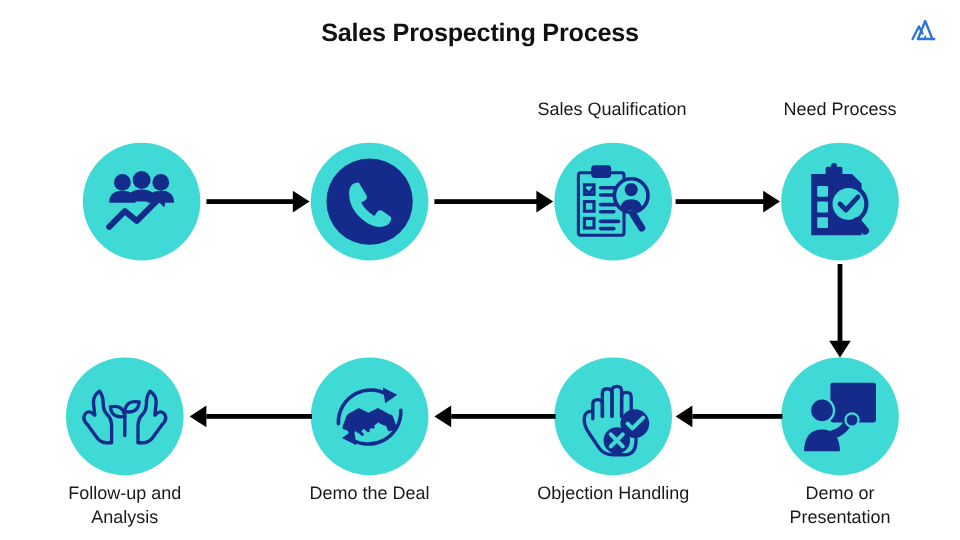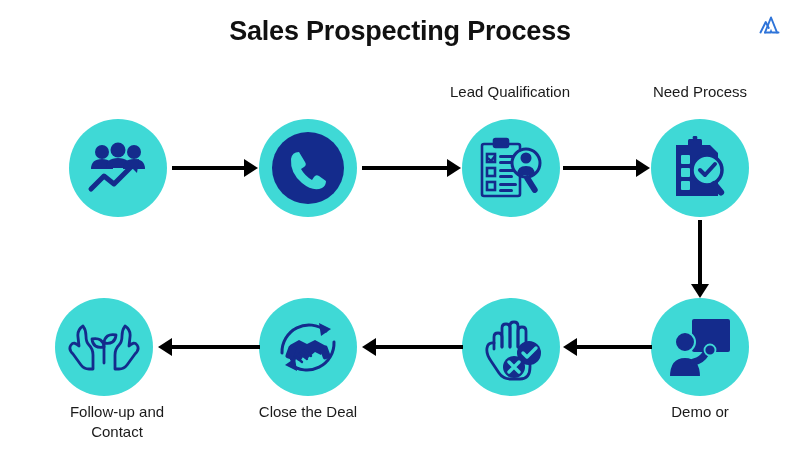--- a/index.html
+++ b/index.html
@@ -15,21 +15,21 @@
     width:800px; height:450px;
     background:#ffffff;
   }
 
   
   #title {
     position:absolute;
     left:0; top:16px;
     width:800px;
     text-align:center;
-    font-size:27px;
+    font-size:21px;
     font-weight:bold;
     color:#111111;
     letter-spacing:-0.2px;
   }
 
   
   #logo {
     position:absolute;
     left:756px; top:10px;
     width:30px; height:30px;
@@ -102,21 +102,21 @@
       <g fill="none" stroke="#2E74D9" stroke-width="2.6" stroke-linejoin="round" stroke-linecap="round">
         <path d="M12 30 L20 10 L28 30"></path>
         <path d="M6 30 L13 16 L17 24"></path>
         <path d="M12 30 L20 30"></path>
         <path d="M22 30 L30 30"></path>
       </g>
       <path d="M18 30 L20 25 L22 30 Z" fill="#2E74D9"></path>
     </svg>
   </div>
 
-  <div class="step-label label-top" style="left:425px; top:82px;">Lead Qualification</div>
+  <div class="step-label label-top" style="left:425px; top:82px;">Sales Qualification</div>
   <div class="step-label label-top" style="left:615px; top:82px;">Need Process</div>
 
   <div class="circle" style="left:69px; top:119px;">
     <span>
       <svg width="62" height="58" viewBox="0 0 62 58">
         <g fill="#142B8C">
           <circle cx="15" cy="13" r="7"></circle>
           <path d="M4 30 q0-10 11-10 q11 0 11 10 z"></path>
           <circle cx="31" cy="11" r="7.5"></circle>
           <path d="M19 29 q0-10 12-10 q12 0 12 10 z"></path>
@@ -244,27 +244,29 @@
         <rect x="25" y="3" width="40" height="35" rx="3" fill="#142B8C" stroke="#3FD9D6" stroke-width="2"></rect>
         <circle cx="19" cy="27" r="10" fill="#142B8C" stroke="#3FD9D6" stroke-width="2"></circle>
         <path d="M3 62 q0 -20 16 -20 q16 0 16 20 z" fill="#142B8C" stroke="#3FD9D6" stroke-width="2"></path>
         <path d="M28 47 q8 -2 12 -9 q2 -4 6 -3" fill="none" stroke="#142B8C" stroke-width="7" stroke-linecap="round"></path>
         <path d="M28 47 q8 -2 12 -9 q2 -4 6 -3" fill="none" stroke="#3FD9D6" stroke-width="1.6" stroke-linecap="round" opacity="0"></path>
         <circle cx="44" cy="35" r="5.5" fill="#142B8C" stroke="#3FD9D6" stroke-width="1.8"></circle>
       </svg>
     </span>
   </div>
 
-  <div class="step-label label-bottom" style="left:32px; top:402px;">
+  <div class="step-label label-bottom" style="left:19px; top:402px;">
     <div>Follow-up and</div>
-    <div>Contact</div>
-  </div>
-  <div class="step-label label-bottom" style="left:223px; top:402px;">Close the Deal</div>
+    <div>Analysis</div>
+  </div>
+  <div class="step-label label-bottom" style="left:223px; top:402px;">Demo the Deal</div>
+  <div class="step-label label-bottom" style="left:426px; top:402px;">Objection Handling</div>
   <div class="step-label label-bottom" style="left:615px; top:402px;">
     <div>Demo or</div>
+    <div>Presentation</div>
   </div>
 
   <div class="arrow-h" style="left:172px; top:166px; width:88px; height:4px;">
     <div class="arrow-line-h" style="left:0; width:74px;"></div>
     <div class="arrow-head head-right" style="left:72px; top:-7px;"></div>
   </div>
 
   <div class="arrow-h" style="left:362px; top:166px; width:101px; height:4px;">
     <div class="arrow-line-h" style="left:0; width:87px;"></div>
     <div class="arrow-head head-right" style="left:85px; top:-7px;"></div>

